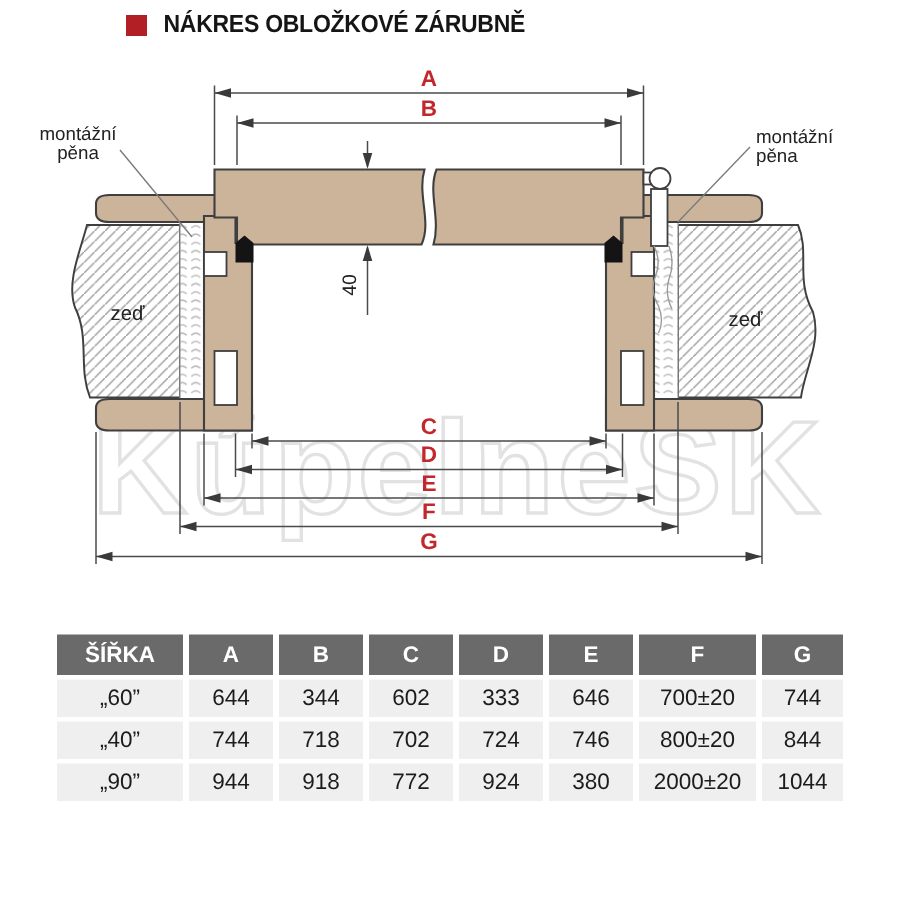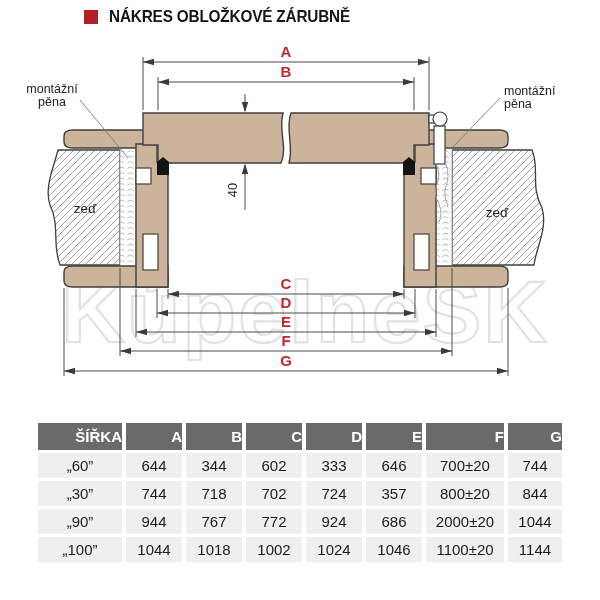--- a/index.html
+++ b/index.html
@@ -32,21 +32,21 @@
   .dimletter{font-size:15px;font-weight:bold;fill:#c1272d;text-anchor:middle;}
   .wm{font-size:88px;font-weight:bold;fill:none;stroke:#e2e2e2;stroke-width:2.2px;
       text-anchor:middle;letter-spacing:2px;}
   
   table.sizes{
     position:absolute;top:420px;left:34px;width:532px;
     border-collapse:separate;border-spacing:4px 3px;table-layout:fixed;
   }
   table.sizes th{
     background:#6a6a6a;color:#ffffff;font-size:15px;font-weight:bold;
-    height:27px;text-align:right;padding:0;
+    height:27px;text-align:center;padding:0;
   }
   table.sizes td{
     background:#efefef;color:#1c1c1c;font-size:15px;
     height:25px;text-align:center;padding:0;
   }
 </style>
 </head>
 <body>
 
 <div class="title-row">
@@ -212,43 +212,33 @@
         <td>„60”</td>
         <td>644</td>
         <td>344</td>
         <td>602</td>
         <td>333</td>
         <td>646</td>
         <td>700±20</td>
         <td>744</td>
       </tr>
       <tr>
-        <td>„30”</td>
+        <td>„40”</td>
         <td>744</td>
         <td>718</td>
         <td>702</td>
         <td>724</td>
-        <td>357</td>
+        <td>746</td>
         <td>800±20</td>
         <td>844</td>
       </tr>
       <tr>
         <td>„90”</td>
         <td>944</td>
-        <td>767</td>
+        <td>918</td>
         <td>772</td>
         <td>924</td>
-        <td>686</td>
+        <td>380</td>
         <td>2000±20</td>
         <td>1044</td>
       </tr>
-      <tr>
-        <td>„100”</td>
-        <td>1044</td>
-        <td>1018</td>
-        <td>1002</td>
-        <td>1024</td>
-        <td>1046</td>
-        <td>1100±20</td>
-        <td>1144</td>
-      </tr>
     </tbody>
 </table>
 
 </body></html>

